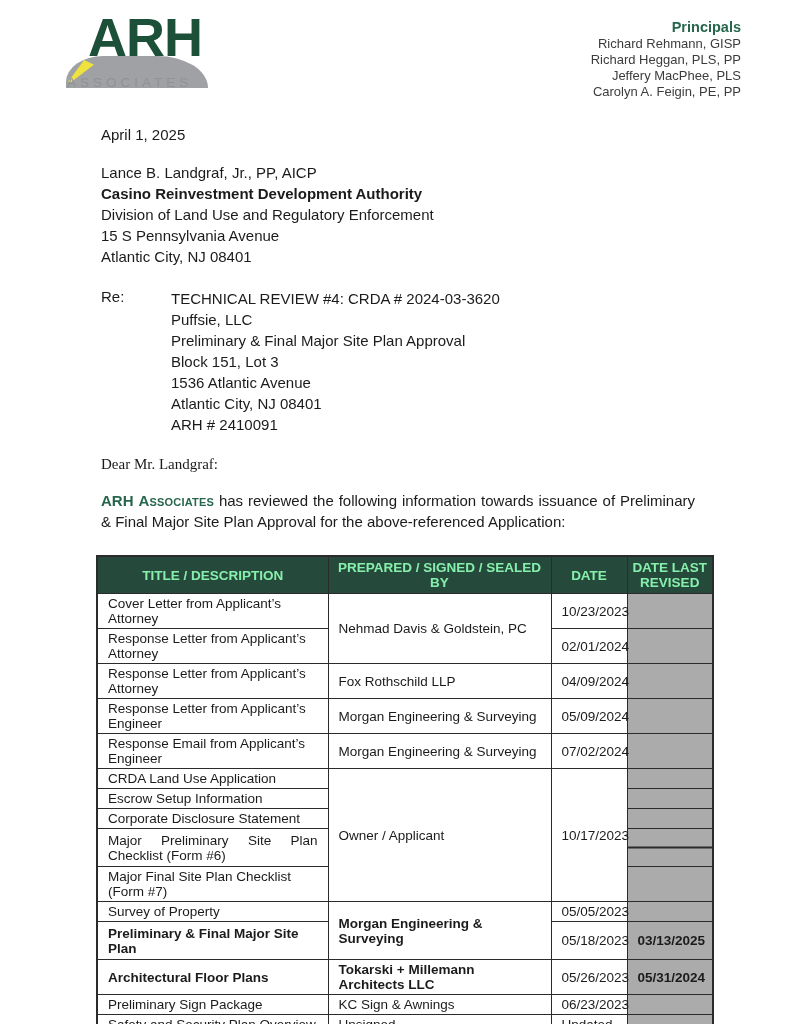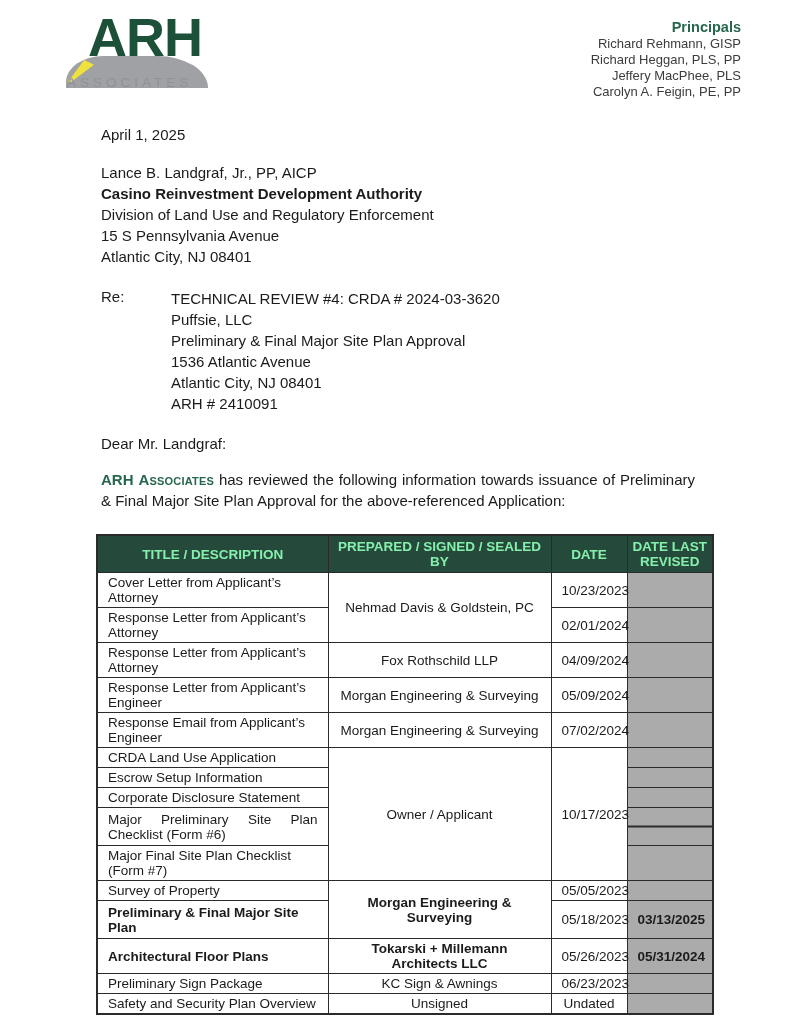--- a/index.html
+++ b/index.html
@@ -33,42 +33,42 @@
   .principals-heading { color: #26664c; font-weight: bold; font-size: 14.5px; line-height: 18px; }
 
   
   .letter { padding: 0 88px 0 93px; font-size: 15px; }
   .date-line { margin-top: 26px; }
   .recipient { margin-top: 19px; line-height: 21px; }
   .recipient .org { font-weight: bold; }
   .re-block { margin-top: 21px; display: flex; }
   .re-label { width: 70px; flex: 0 0 70px; }
   .re-lines { line-height: 21px; }
-  .salutation { margin-top: 21px; }
+  .salutation { margin-top: 21px; font-family: Liberation Serif, serif; }
   .body-para { margin-top: 17px; line-height: 21px; text-align: justify; }
   .firm { color: #26664c; font-weight: bold; }
   .firm-word2 { font-variant: small-caps; letter-spacing: 0.2px; }
 
   
   .review-table { border-collapse: collapse; margin: 23px 0 0 -5px; table-layout: fixed; width: 616px; }
   .review-table th, .review-table td { border: 1px solid #2b2b2b; }
   .review-table { border: 2px solid #2b2b2b; }
   .review-table th {
     background: #25493a; color: #86efac; font-weight: bold; font-size: 13.5px;
     line-height: 15px; padding: 3px 2px; text-align: center; vertical-align: middle;
   }
   .review-table td {
     font-size: 13.5px; line-height: 15px; padding: 2px 10px; height: 19px;
     vertical-align: middle; background: #ffffff;
   }
   .col-title { width: 231px; }
   .col-prep  { width: 223px; }
   .col-date  { width: 76px; }
   .col-rev   { width: 86px; }
-  .review-table td.c { text-align: center; }
+  .review-table td.c { }
   .review-table td.gray { background: #ababab; }
   .review-table td.gray-split {
     background: linear-gradient(to bottom,
       #ababab calc(50% - 1px), #2b2b2b calc(50% - 1px),
       #2b2b2b calc(50% + 1px), #ababab calc(50% + 1px));
   }
   .review-table td.b { font-weight: bold; }
   .review-table td.justify { text-align: justify; }
   tr.row-tall td { height: 38px; }
   tr.row-med td { height: 26px; }
@@ -104,20 +104,21 @@
       <div>15 S Pennsylvania Avenue</div>
       <div>Atlantic City, NJ 08401</div>
     </div>
 
     <div class="re-block">
       <div class="re-label">Re:</div>
       <div class="re-lines">
         <div>TECHNICAL REVIEW #4: CRDA # 2024-03-3620</div>
         <div>Puffsie, LLC</div>
         <div>Preliminary &amp; Final Major Site Plan Approval</div>
+        <div>Block 151, Lot 3</div>
         <div>1536 Atlantic Avenue</div>
         <div>Atlantic City, NJ 08401</div>
         <div>ARH # 2410091</div>
       </div>
     </div>
 
     <div class="salutation">Dear Mr. Landgraf:</div>
 
     <div class="body-para"><span class="firm"><span>ARH</span> <span class="firm-word2">Associates</span></span><span> has reviewed the following information towards issuance of Preliminary &amp; Final Major Site Plan Approval for the above-referenced Application:</span></div>
 

